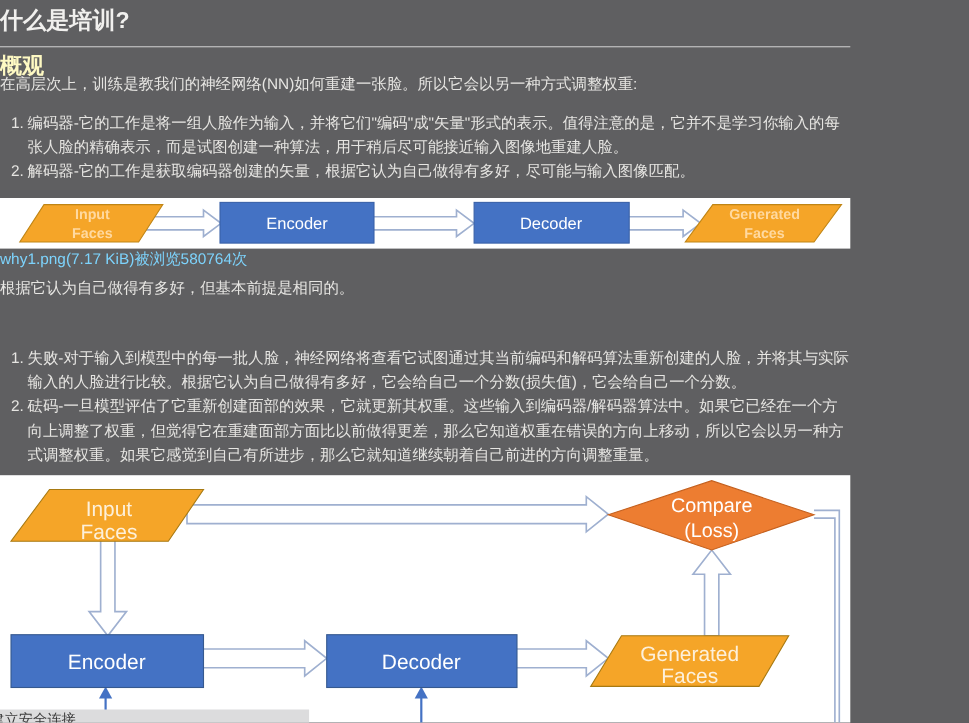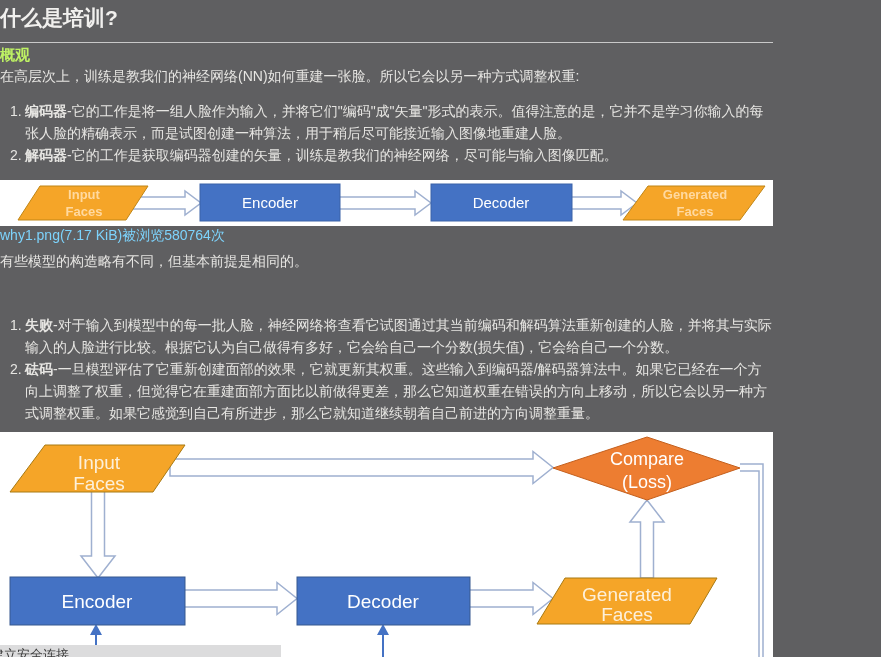--- a/index.html
+++ b/index.html
@@ -14,39 +14,39 @@
   .page-title {
     position: absolute; left: 0; top: 4px; width: 773px;
     font-size: 21px; font-weight: bold; color: #f1f0ee;
   }
   .rule {
     position: absolute; left: 0; top: 42px; width: 773px; height: 0;
     border-top: 1px solid #c9c9c9;
   }
   .section-heading {
     position: absolute; left: 0; top: 46px; width: 773px;
-    font-size: 15px; font-weight: bold; color: #bef264;
+    font-size: 20px; font-weight: bold; color: #fef9c3;
   }
   .bodytext {
     position: absolute; left: 0; width: 773px;
     font-size: 14px; line-height: 22px; color: #e6e5e2;
   }
   .intro  { top: 65px; }
   .para2  { top: 250px; }
   .para3  { top: 283px; }
 
   ol.nlist { position: absolute; left: 0; width: 773px; list-style: none; }
   .list1 { top: 100px; }
   .list2 { top: 314px; }
   ol.nlist li {
     position: relative; padding-left: 25px;
     font-size: 14px; line-height: 22px; color: #e6e5e2;
   }
   ol.nlist .num { position: absolute; left: 10px; top: 0; }
-  ol.nlist .term { font-weight: bold; }
+  ol.nlist .term { font-weight: normal; }
 
   .caption {
     position: absolute; left: 0; top: 227px; width: 773px;
     font-size: 14px; color: #7dd3fc;
   }
 
   .diagram1 {
     position: absolute; left: 0; top: 180px; width: 773px; height: 46px;
     background: #ffffff;
   }
@@ -83,21 +83,21 @@
   <div class="rule"></div>
   <h2 class="section-heading">概观</h2>
 
   <p class="bodytext intro">在高层次上，训练是教我们的神经网络(NN)如何重建一张脸。所以它会以另一种方式调整权重:</p>
 
   <ol class="nlist list1">
     <li>
       <span class="num">1.</span><span class="term">编码器</span><span>-它的工作是将一组人脸作为输入，并将它们"编码"成"矢量"形式的表示。值得注意的是，它并不是学习你输入的每张人脸的精确表示，而是试图创建一种算法，用于稍后尽可能接近输入图像地重建人脸。</span>
     </li>
     <li>
-      <span class="num">2.</span><span class="term">解码器</span><span>-它的工作是获取编码器创建的矢量，训练是教我们的神经网络，尽可能与输入图像匹配。</span>
+      <span class="num">2.</span><span class="term">解码器</span><span>-它的工作是获取编码器创建的矢量，根据它认为自己做得有多好，尽可能与输入图像匹配。</span>
     </li>
   </ol>
 
   <div class="diagram1">
     <svg width="773" height="46" viewBox="0 0 773 46">
 
       <polygon points="130,17 185,17 185,11 201,23 185,35 185,29 130,29" fill="#ffffff" stroke="#9fb0d0" stroke-width="1.5"></polygon>
       <polygon points="338,17 415,17 415,11 431,23 415,35 415,29 338,29" fill="#ffffff" stroke="#9fb0d0" stroke-width="1.5"></polygon>
       <polygon points="571,17 621,17 621,11 637,23 621,35 621,29 571,29" fill="#ffffff" stroke="#9fb0d0" stroke-width="1.5"></polygon>
 
@@ -109,21 +109,21 @@
       <rect x="431" y="4" width="141" height="37" fill="#4472c4" stroke="#3a62a8" stroke-width="1"></rect>
       <text class="box-label-sm" x="501" y="28">Decoder</text>
       <polygon points="648,6 765,6 740,40 623,40" fill="#f5a528" stroke="#c08514" stroke-width="1"></polygon>
       <text class="node-label-sm" x="695" y="19">Generated</text>
       <text class="node-label-sm" x="695" y="36">Faces</text>
     </svg>
   </div>
 
   <p class="caption">why1.png(7.17 KiB)被浏览580764次</p>
 
-  <p class="bodytext para2">有些模型的构造略有不同，但基本前提是相同的。</p>
+  <p class="bodytext para2">根据它认为自己做得有多好，但基本前提是相同的。</p>
 
   <ol class="nlist list2">
     <li>
       <span class="num">1.</span><span class="term">失败</span><span>-对于输入到模型中的每一批人脸，神经网络将查看它试图通过其当前编码和解码算法重新创建的人脸，并将其与实际输入的人脸进行比较。根据它认为自己做得有多好，它会给自己一个分数(损失值)，它会给自己一个分数。</span>
     </li>
     <li>
       <span class="num">2.</span><span class="term">砝码</span><span>-一旦模型评估了它重新创建面部的效果，它就更新其权重。这些输入到编码器/解码器算法中。如果它已经在一个方向上调整了权重，但觉得它在重建面部方面比以前做得更差，那么它知道权重在错误的方向上移动，所以它会以另一种方式调整权重。如果它感觉到自己有所进步，那么它就知道继续朝着自己前进的方向调整重量。</span>
     </li>
   </ol>
 

